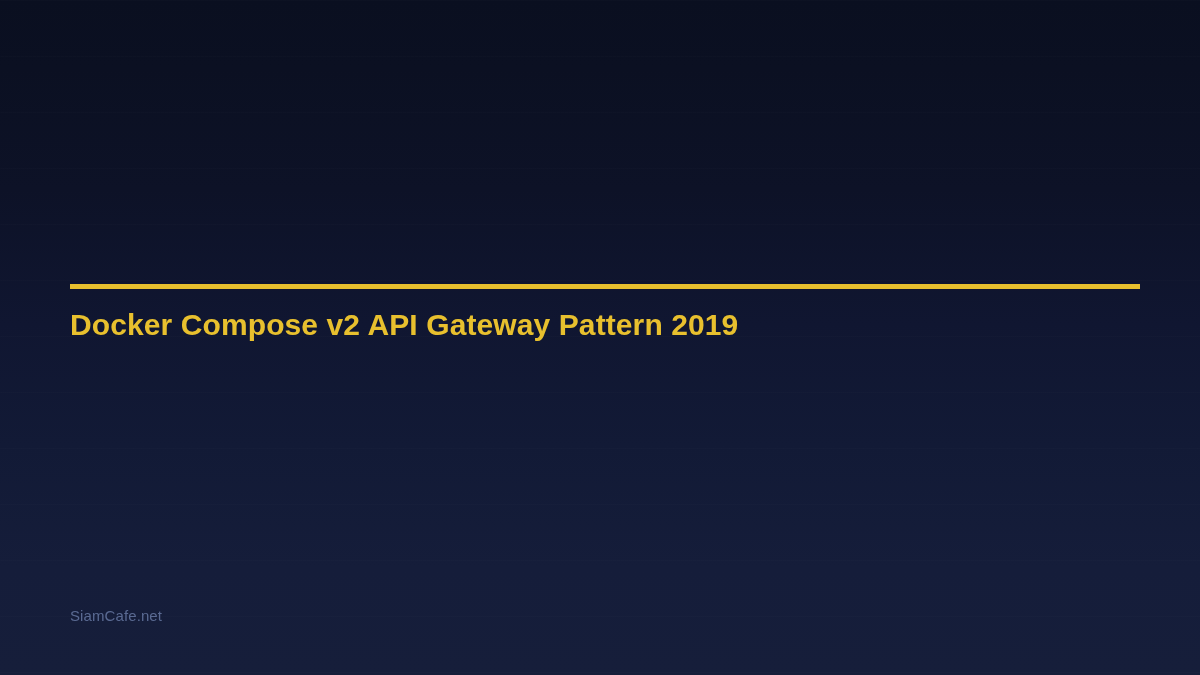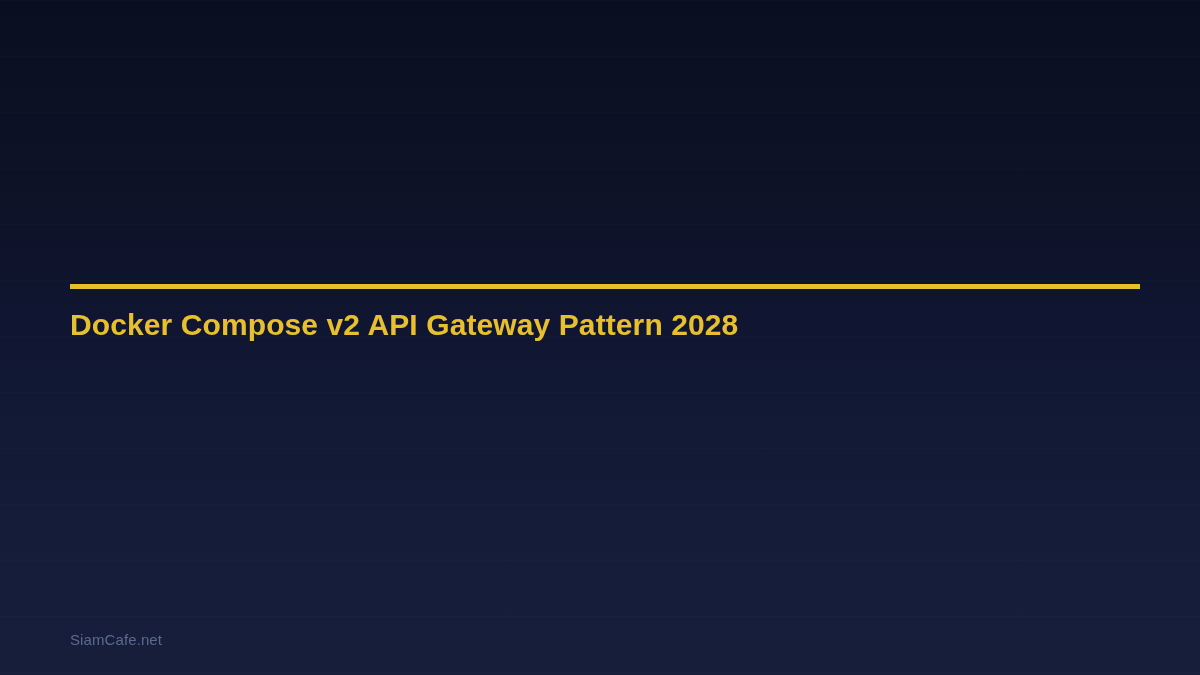--- a/index.html
+++ b/index.html
@@ -62,34 +62,34 @@
     line-height: 38px;
     font-weight: bold;
     letter-spacing: 0.1px;
     color: #e8c02e;
     white-space: nowrap;
   }
 
   .footer-brand {
     position: absolute;
     left: 70px;
-    top: 630px;
+    top: 606px;
     font-size: 15px;
     line-height: 19px;
     font-weight: normal;
     color: #5a6a92;
     letter-spacing: 0.1px;
   }
 </style>
 </head>
 <body>
 
 <div class="slide">
 
   <div class="slide-banding"></div>
 
   <div class="accent-rule"></div>
 
-  <h1 class="title">Docker Compose v2 API Gateway Pattern 2028</h1>
+  <h1 class="title">Docker Compose v2 API Gateway Pattern 2019</h1>
 
   <div class="footer-brand">SiamCafe.net</div>
 
 </div>
 
 </body></html>

